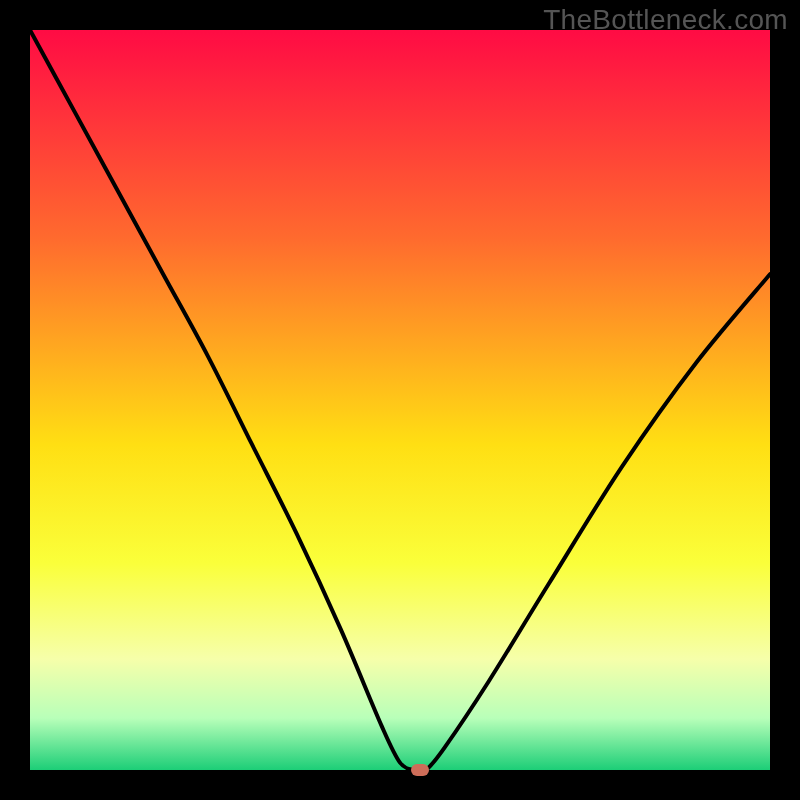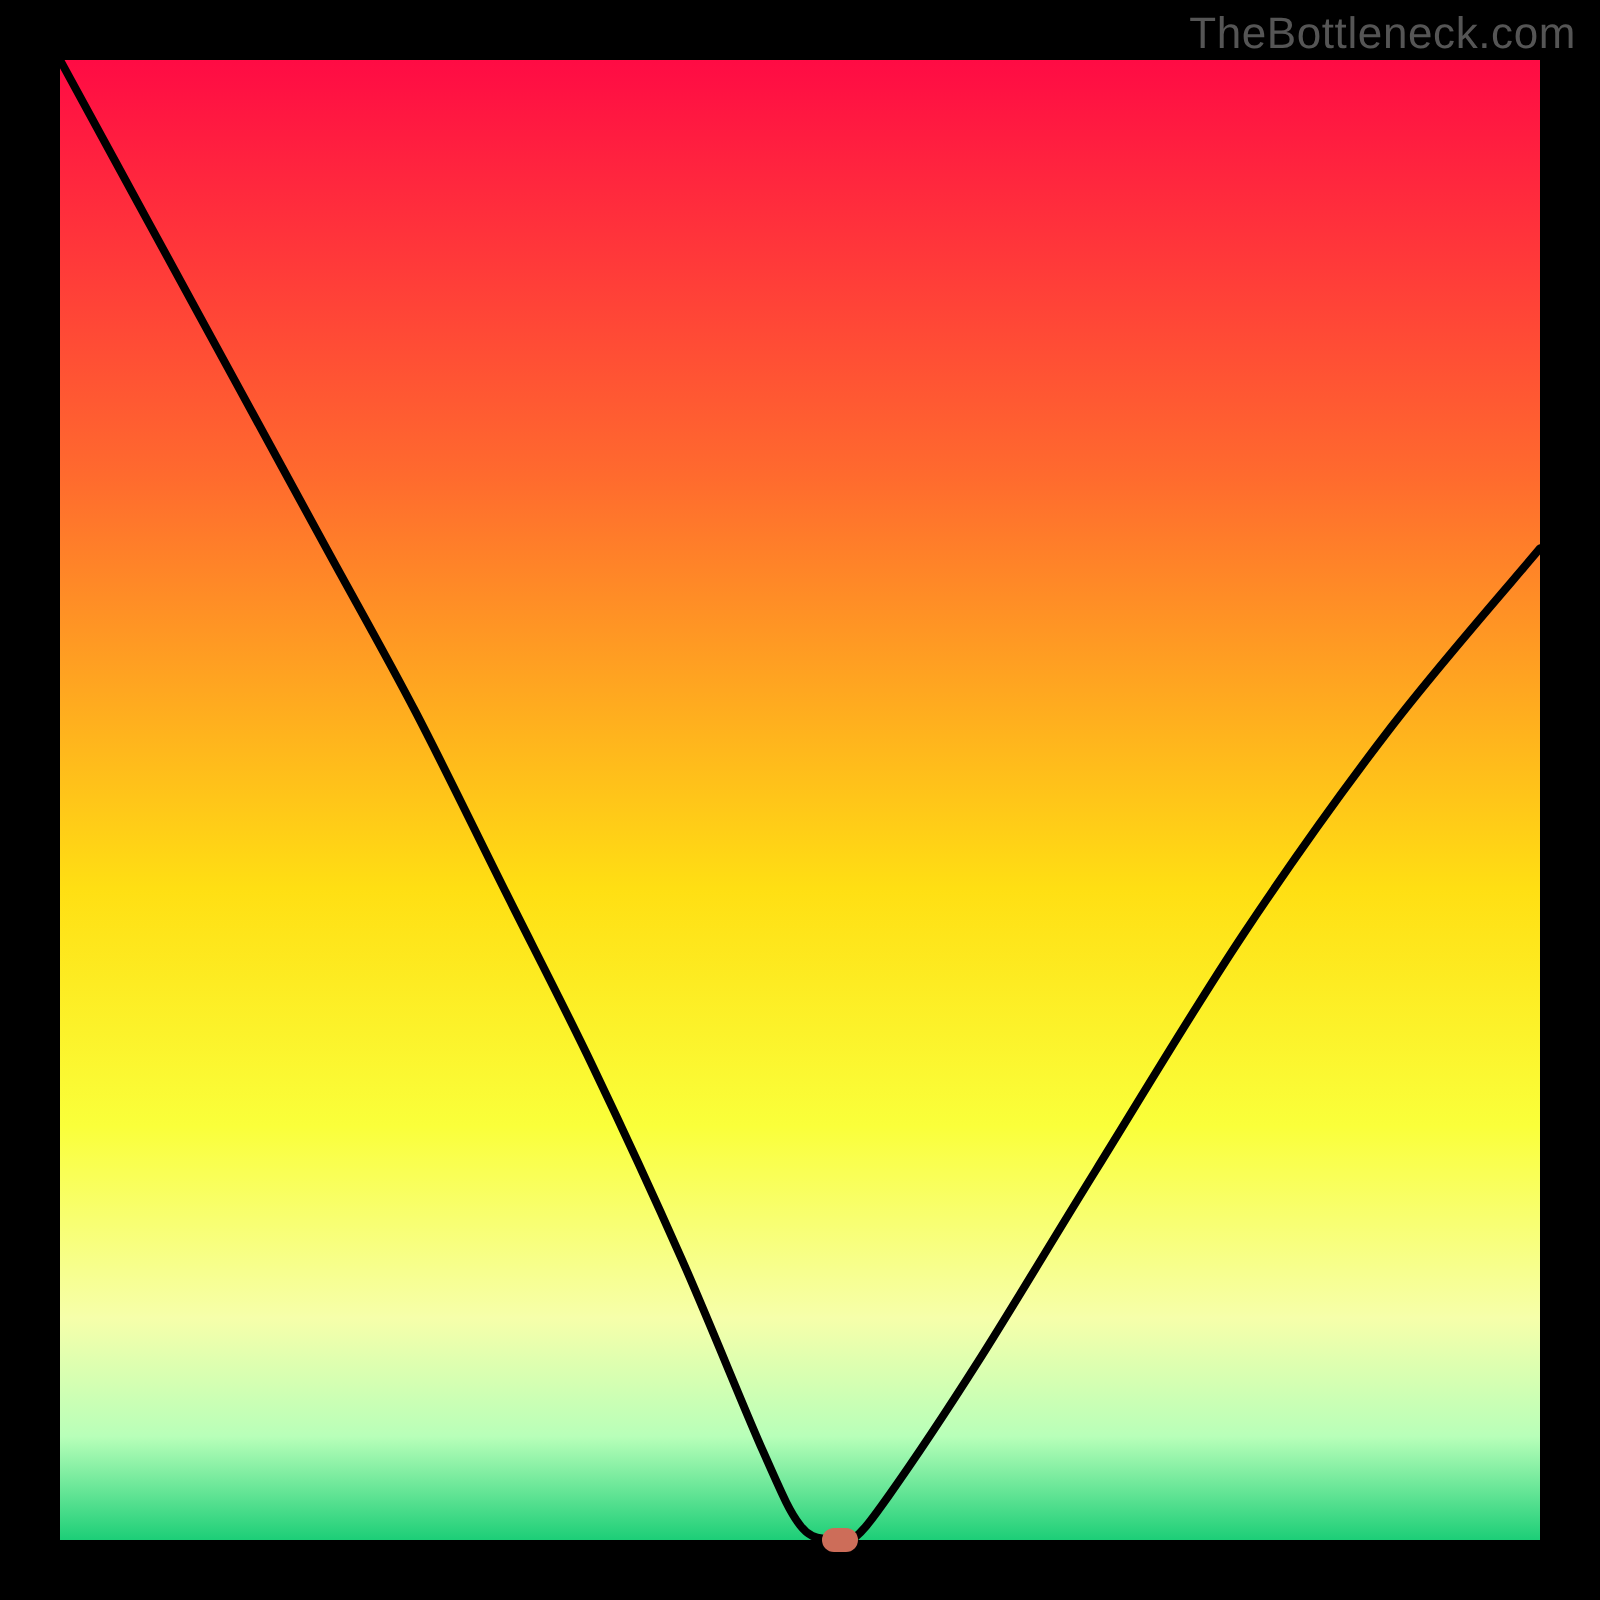--- a/index.html
+++ b/index.html
@@ -15,21 +15,21 @@
     position: relative;
     width: 800px;
     height: 800px;
     background: #000;
   }
   .watermark {
     position: absolute;
     top: 4px;
     right: 12px;
     color: #555;
-    font-size: 22px;
+    font-size: 28px;
     font-weight: 500;
     letter-spacing: 0.3px;
     z-index: 10;
   }
   .plot {
     position: absolute;
     left: 30px;
     top: 30px;
     width: 740px;
     height: 740px;

